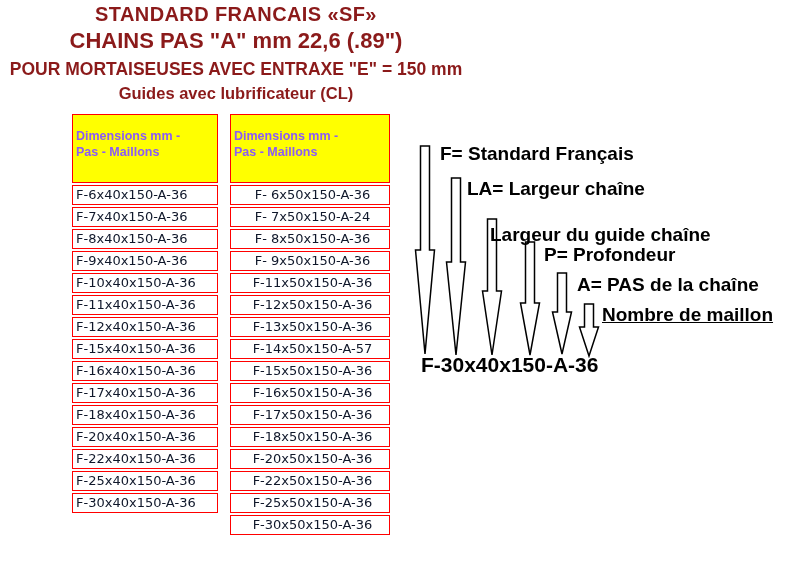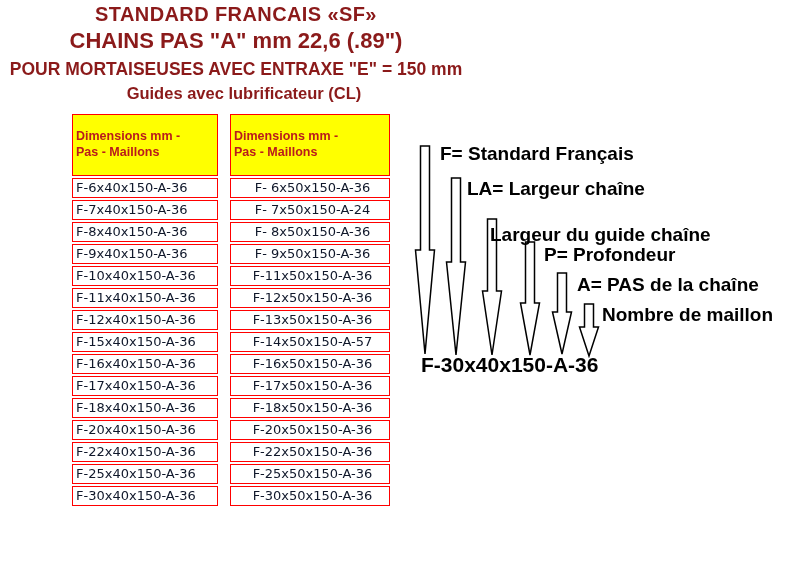--- a/index.html
+++ b/index.html
@@ -6,29 +6,29 @@
   .page {
     position:relative; width:806px; height:563px; background:#ffffff;
     font-family:"Liberation Sans", sans-serif; overflow:hidden;
   }
 
   
   .titles div { position:absolute; left:0; width:472px; text-align:center; color:#8B1A1A; white-space:nowrap; }
   .t1 { top:3px;  font-size:20px;   font-weight:800; letter-spacing:0.4px; }
   .t2 { top:28px; font-size:22px;   font-weight:700; }
   .t3 { top:59px; font-size:17.5px; font-weight:700; }
-  .t4 { top:84px; font-size:16.5px; font-weight:700;margin-left:8px; }
+  .t4 { top:84px; font-size:16.5px; font-weight:700; }
 
   
   .tables { position:absolute; left:72px; top:112px; display:flex; gap:12px; align-items:flex-start; }
   table { border-collapse:separate; border-spacing:0 2px; table-layout:fixed; }
   th, td { border:1px solid #FF0000; box-sizing:border-box; overflow:hidden; }
   th {
-    background:#FFFF00; height:62px; text-align:left; vertical-align:top;
-    padding:13px 0 0 3px; font-size:12.5px; line-height:16px; color:#b91c1c;
+    background:#FFFF00; height:69px; text-align:left; vertical-align:top;
+    padding:13px 0 0 3px; font-size:12.5px; line-height:16px; color:#8b5cf6;
     font-weight:700; font-family:"Liberation Sans", sans-serif;
   }
   td {
     height:20px; background:#ffffff; font-family:"DejaVu Sans", sans-serif;
     font-size:13px; line-height:18px; padding:0 0 0 3px; color:#0f172a;
     vertical-align:middle; white-space:pre;
   }
   .tbl-left  th, .tbl-left  td { width:146px; }
   .tbl-right th, .tbl-right td { width:160px; }
   .tbl-right td { padding-left:5px;text-align:center; }
@@ -36,21 +36,21 @@
   
   .dlabel {
     position:absolute; font-weight:700; font-size:19px; line-height:22px;
     color:#000000; font-family:"Liberation Sans", sans-serif; white-space:nowrap;
   }
   .dl1 { left:440px; top:143px; }
   .dl2 { left:467px; top:178px; }
   .dl3 { left:490px; top:213px;margin-top:11px; }
   .dl4 { left:544px; top:244px; }
   .dl5 { left:577px; top:274px; }
-  .dl6 { left:602px; top:304px; }
+  .dl6 { left:602px; top:304px;text-decoration:underline; }
   .dcode {
     position:absolute; left:421px; top:353px; font-weight:700; font-size:21px;
     color:#000000; font-family:"Liberation Sans", sans-serif; white-space:nowrap;
   }
   .arrow { position:absolute; }
   .a1 { left:413px; top:145px; }
   .a2 { left:444px; top:177px; }
   .a3 { left:480px; top:218px; }
   .a4 { left:518px; top:241px; }
   .a5 { left:550px; top:272px; }
@@ -156,20 +156,23 @@
           <tr>
             <td>F-12x50x150-A-36</td>
           </tr>
           <tr>
             <td>F-13x50x150-A-36</td>
           </tr>
           <tr>
             <td>F-14x50x150-A-57</td>
           </tr>
           <tr>
+            <td>F-15x50x150-A-36</td>
+          </tr>
+          <tr>
             <td>F-16x50x150-A-36</td>
           </tr>
           <tr>
             <td>F-17x50x150-A-36</td>
           </tr>
           <tr>
             <td>F-18x50x150-A-36</td>
           </tr>
           <tr>
             <td>F-20x50x150-A-36</td>

